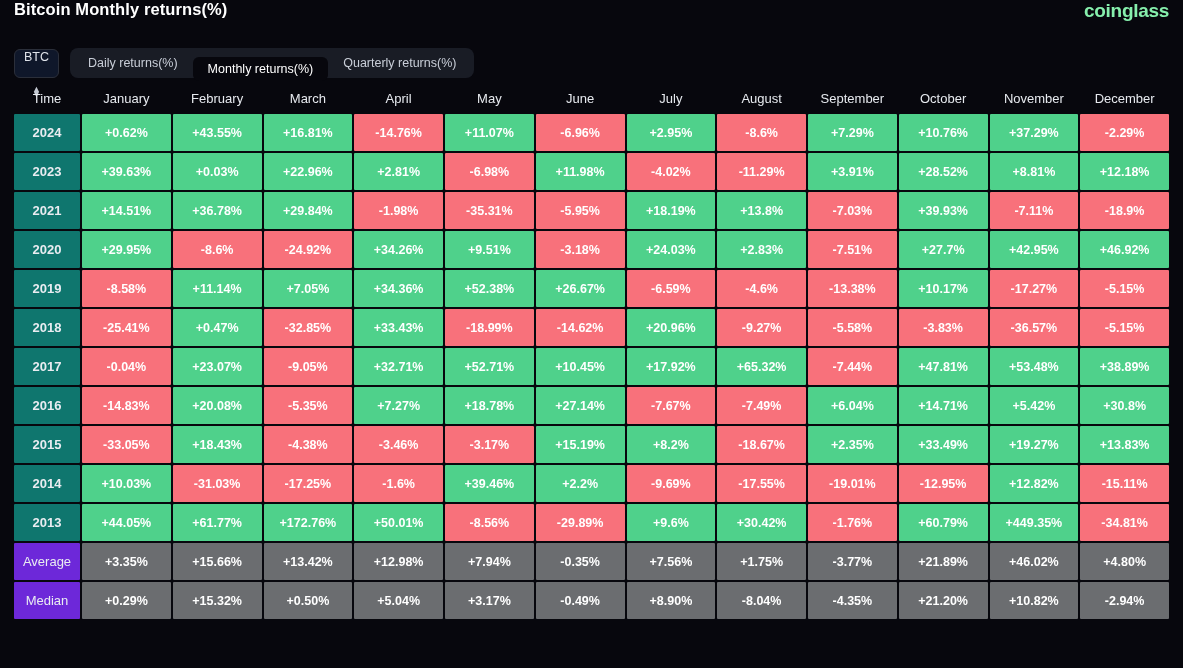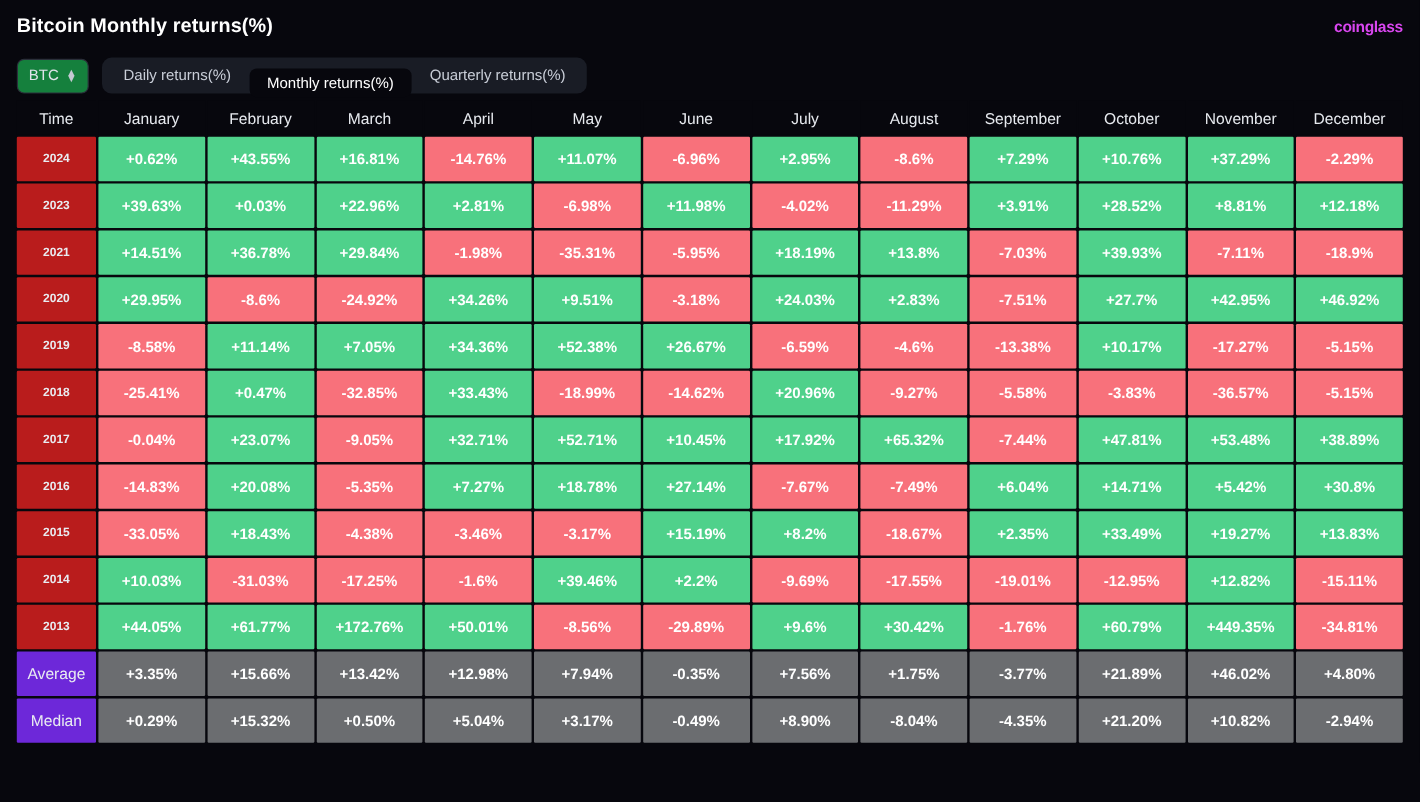--- a/index.html
+++ b/index.html
@@ -14,57 +14,57 @@
     width: 1183px;
     height: 668px;
     background: #07070d;
     position: relative;
   }
 
   
   .header {
     height: 44px;
     display: flex;
-    align-items: center;
     justify-content: space-between;
     padding: 0 14px 0 14px;
   }
   .page-title {
     font-size: 16.5px;
     font-weight: bold;
     color: #ffffff;
     letter-spacing: .1px;
   }
   .brand {
-    font-size: 13px;
+    font-size: 19px;
     font-weight: bold;
-    color: #d946ef;
+    color: #86efac;
     letter-spacing: -.3px;
   }
 
   
   .toolbar {
     display: flex;
     align-items: center;
     gap: 11px;
     padding: 0 14px;
     height: 38px;
   }
   .sym-select {
     display: flex;
     align-items: center;
-    gap: 6px;
+    gap: 23px;
     height: 29px;
     padding: 0 9px;
     border: 1px solid #2b2f3a;
     border-radius: 6px;
-    background: #15803d;
+    background: #0f172a;
     color: #dfe3ea;
     font-size: 12.5px;
     cursor: pointer;
+    flex-direction: column;
   }
   .stepper {
     display: flex;
     flex-direction: column;
     line-height: 5px;
     font-size: 9px;
     color: #c4c9d2;
   }
   .tabs {
     display: flex;
@@ -111,24 +111,24 @@
   th.time-head { color: #e7eaef; }
   td {
     height: 37px;
     text-align: center;
     font-size: 12.5px;
     font-weight: bold;
     color: #ffffff;
     border-radius: 1px;
   }
   td.year {
-    background: #b91c1c;
+    background: #0f766e;
     color: #e9ecf1;
     font-weight: bold;
-    font-size: 10px;
+    font-size: 13px;
   }
   td.up   { background: #4fd18b; }
   td.down { background: #f8717b; }
   td.stat { background: #6b6d70; }
   td.statlabel {
     background: #6d28d9;
     color: #e9ecf1;
     font-weight: normal;
     font-size: 13px;
   }

